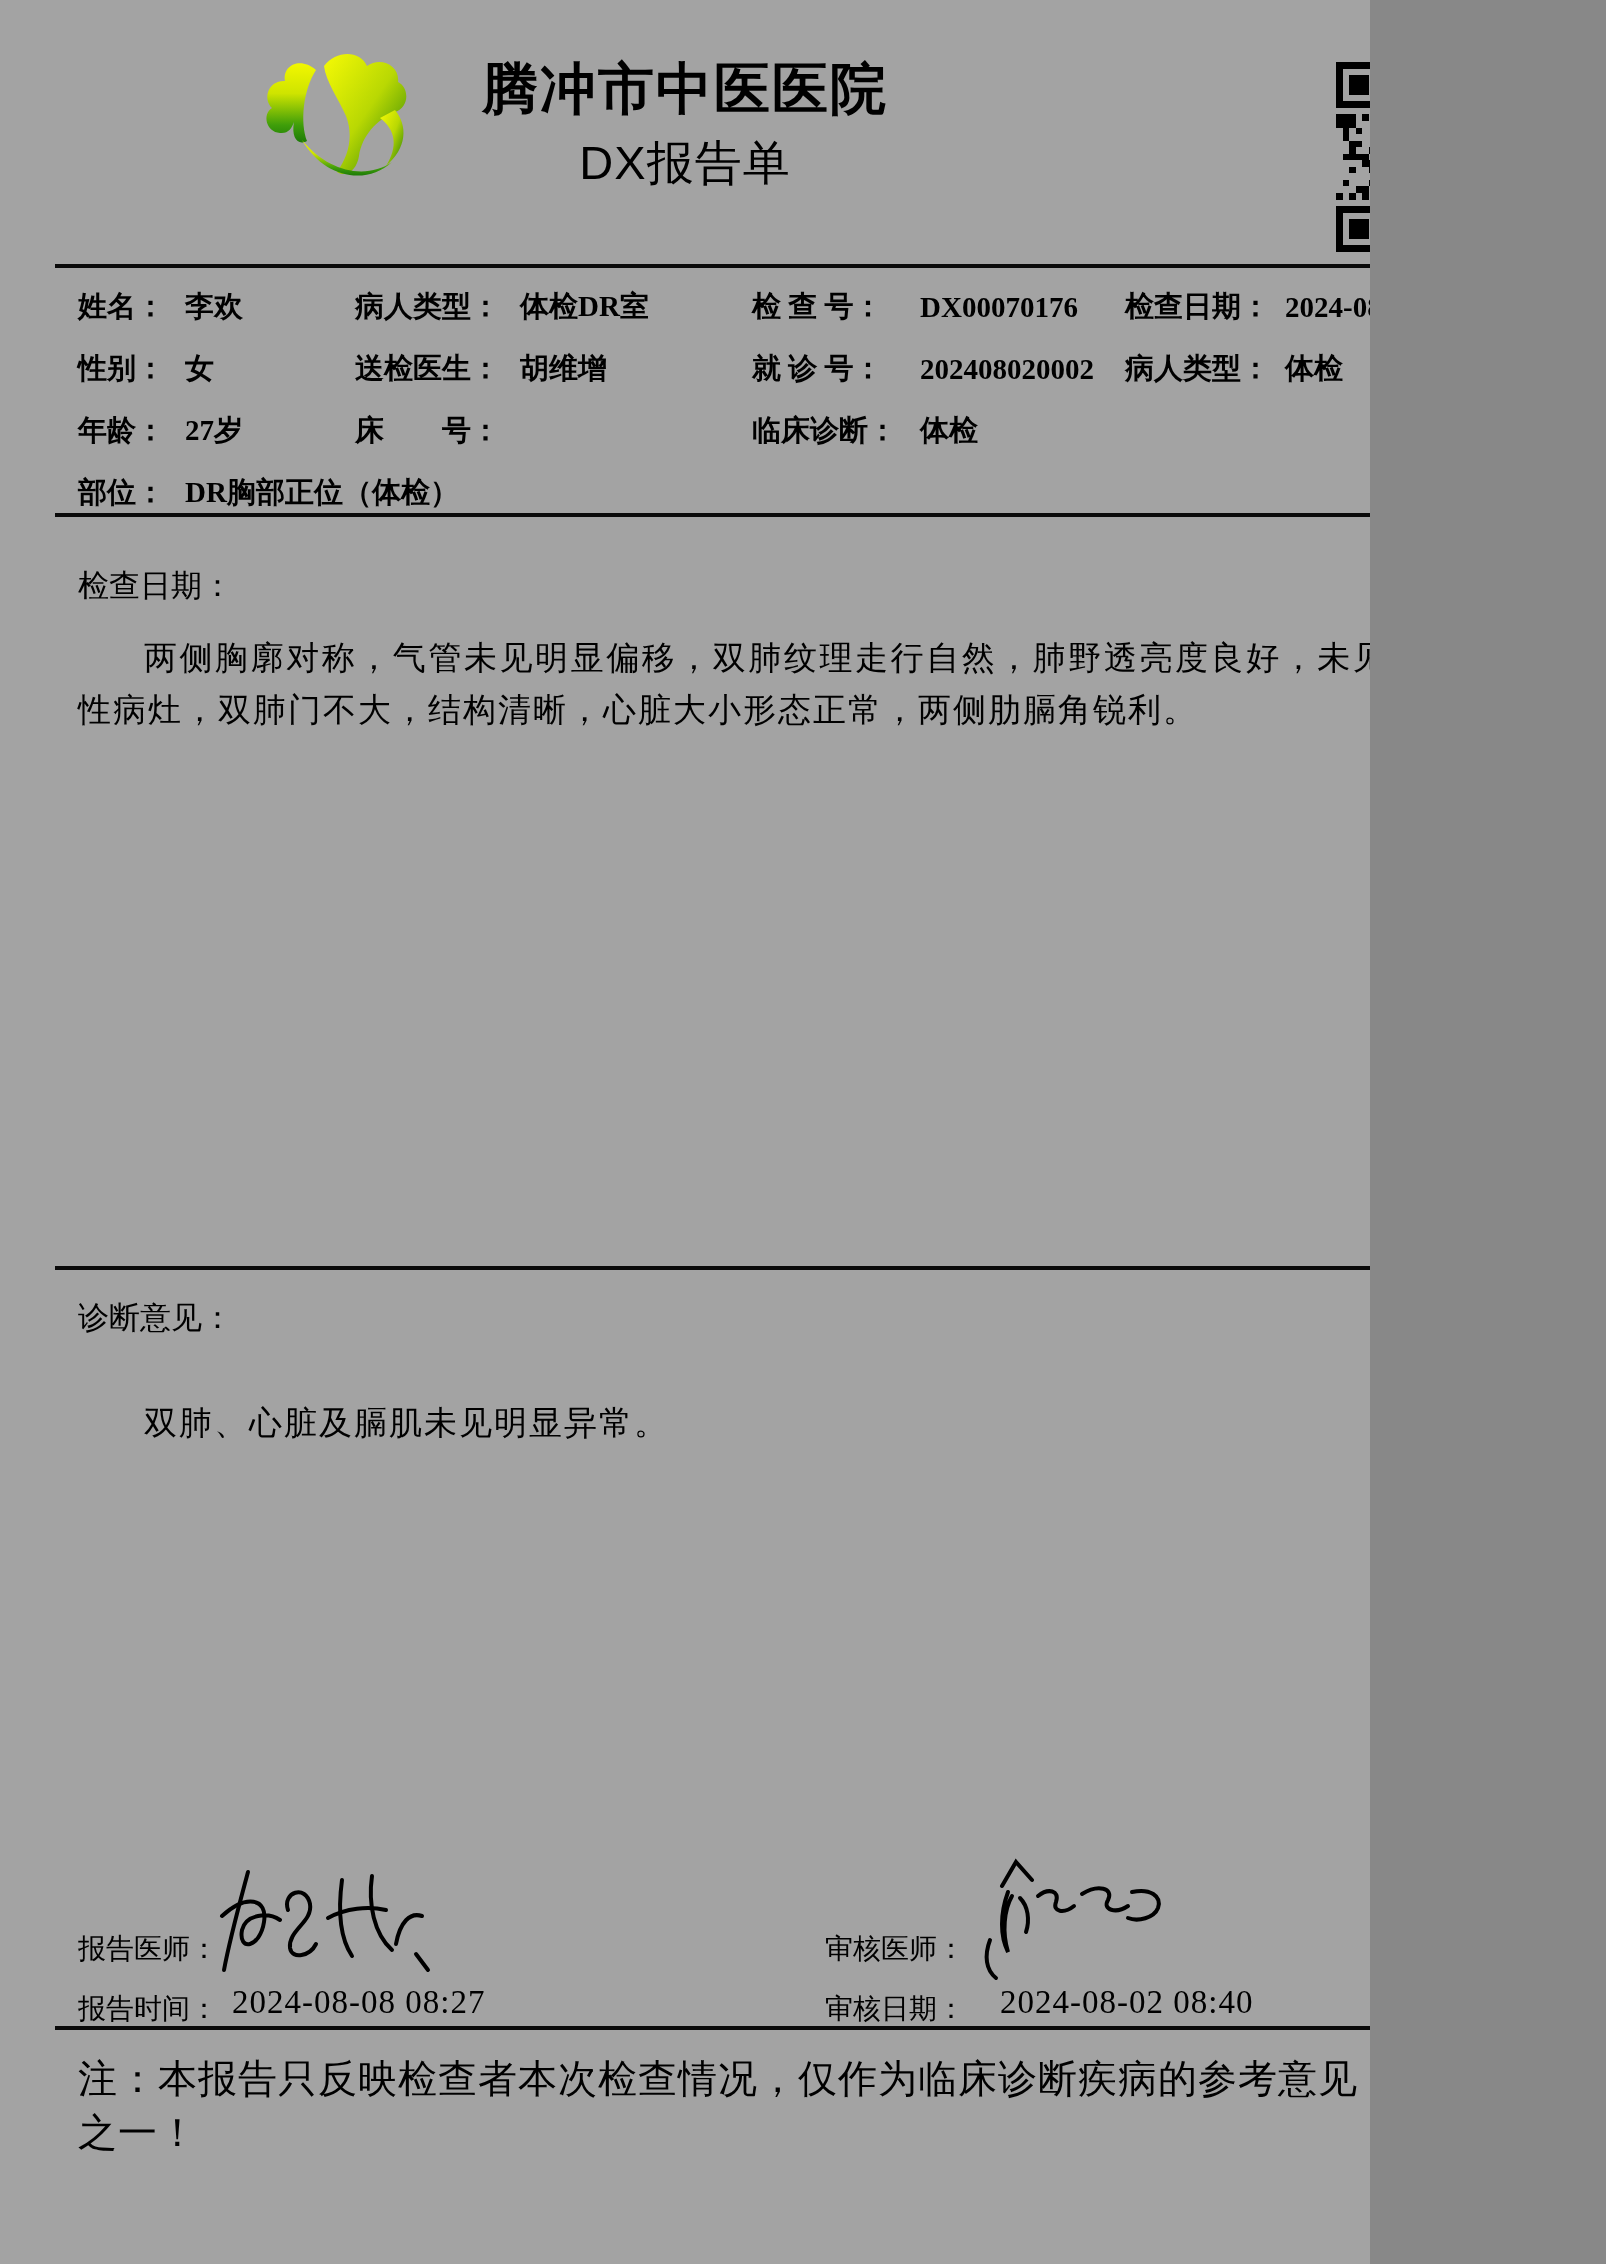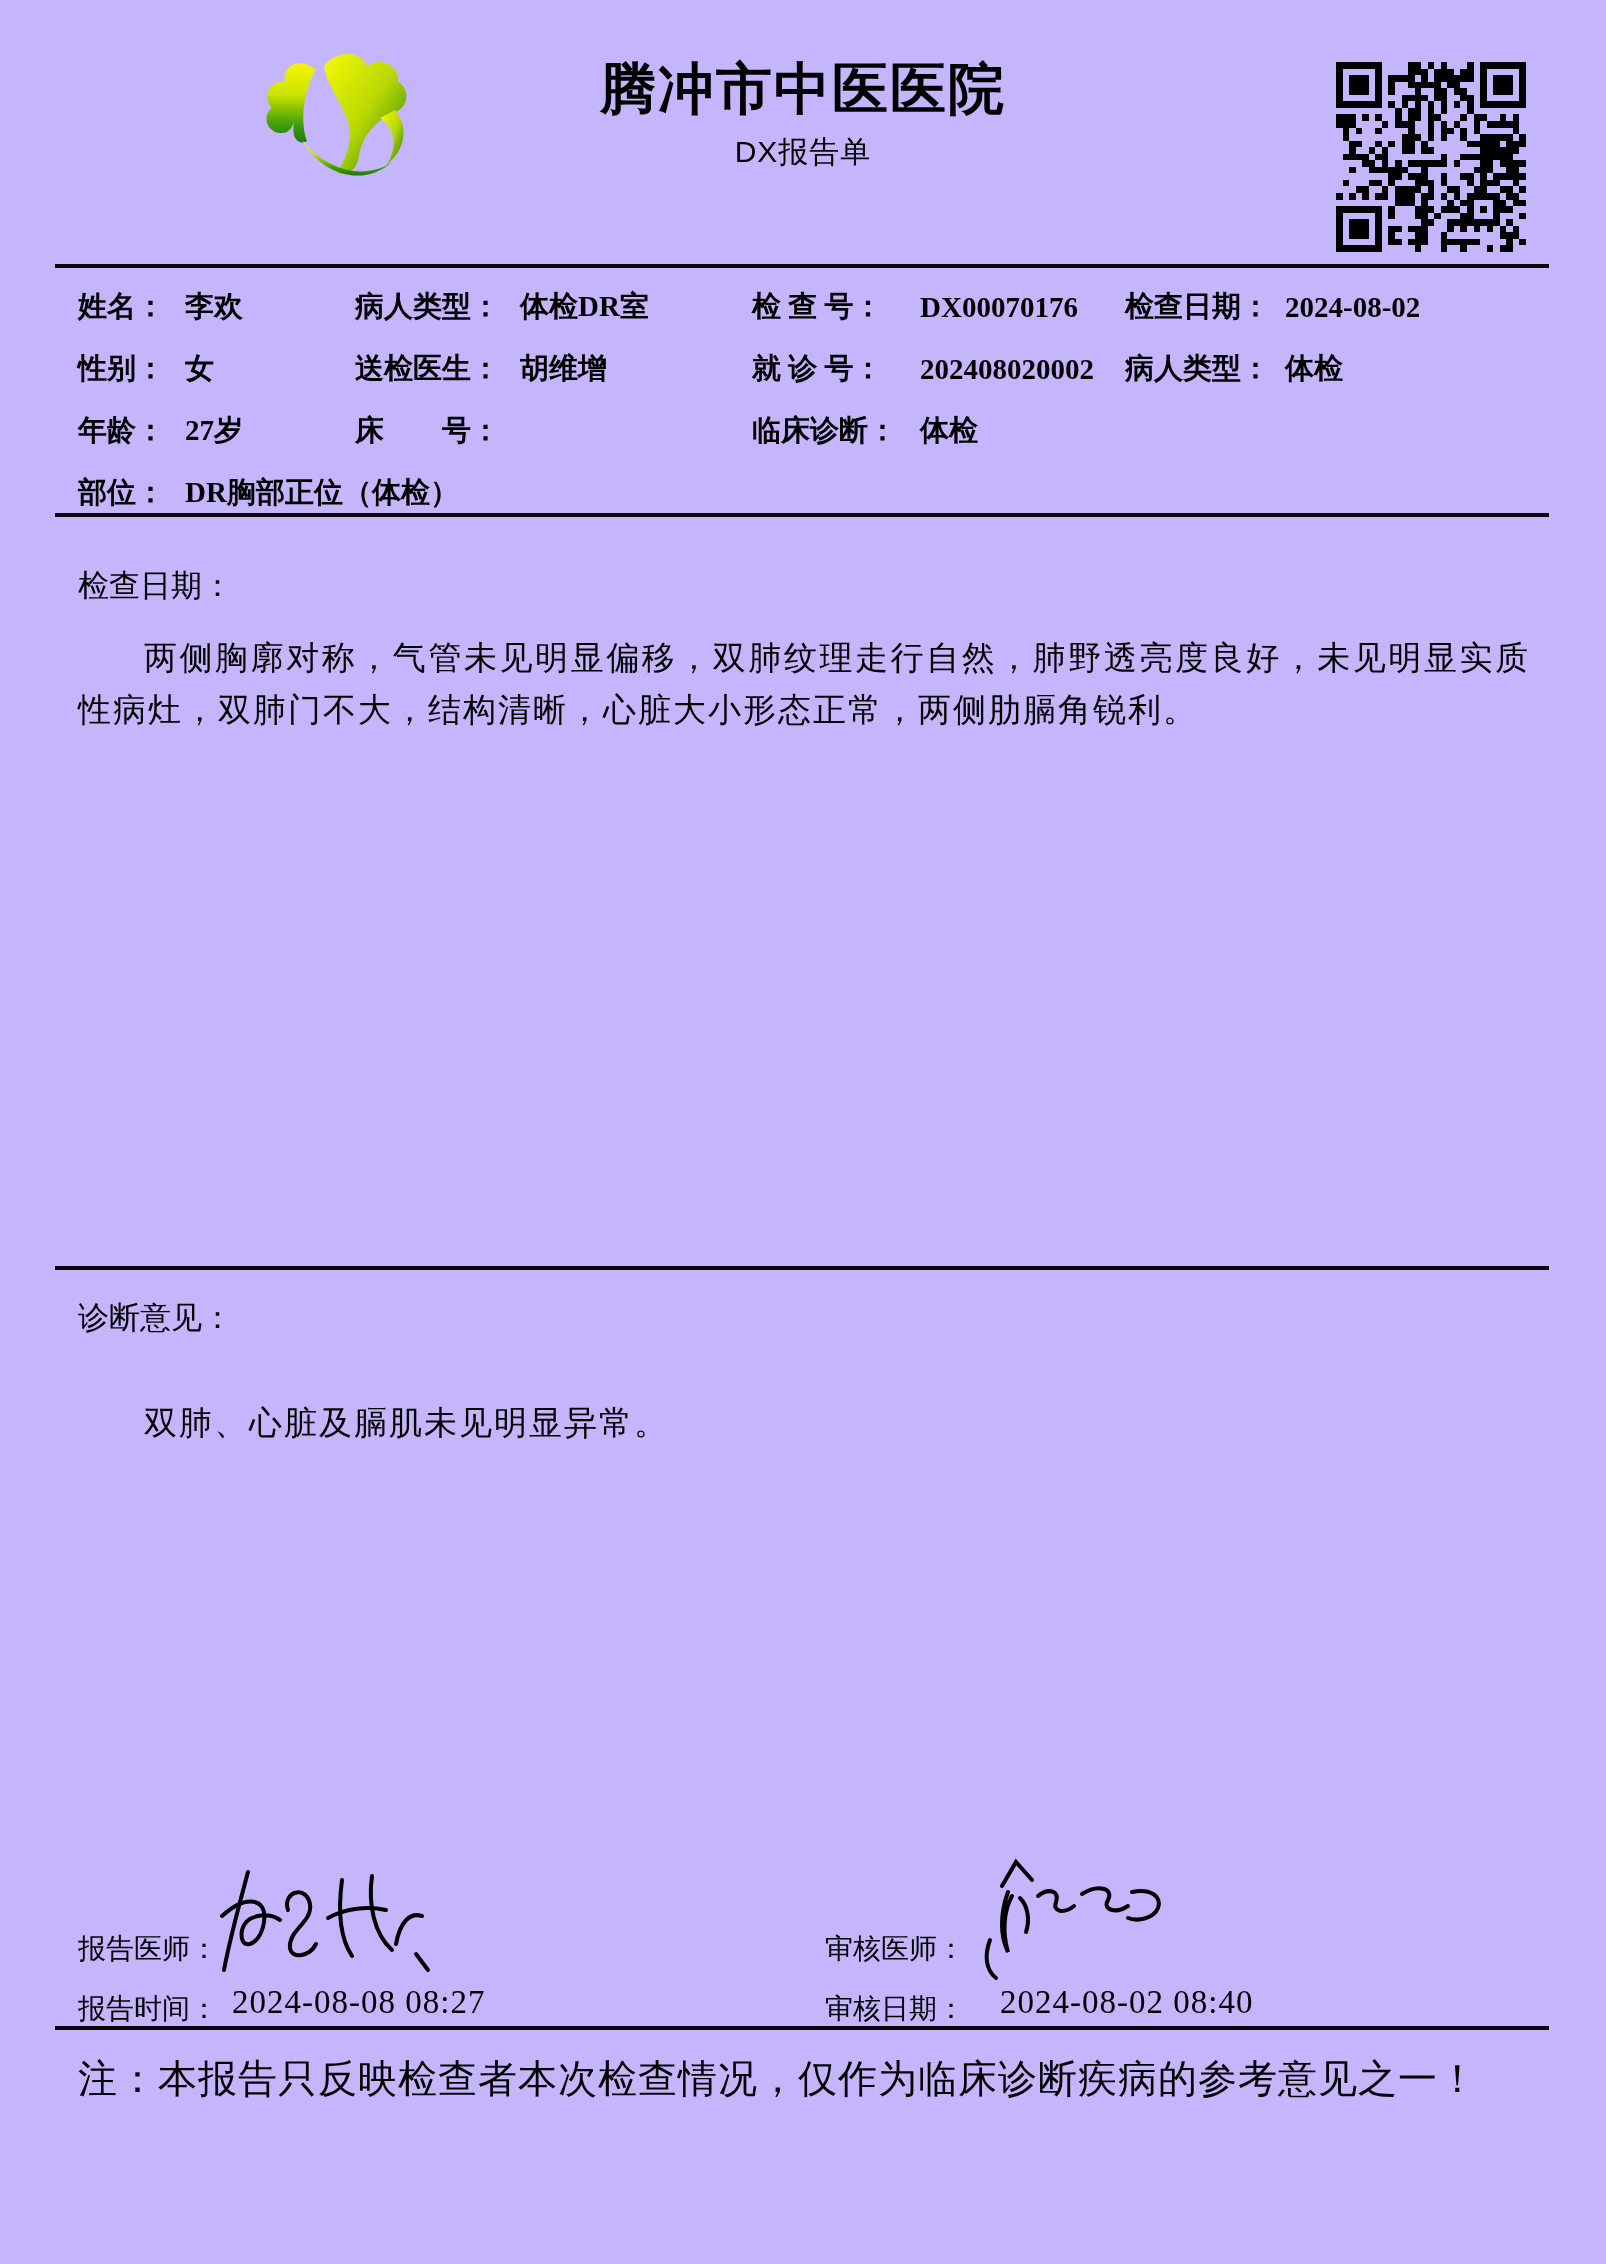--- a/index.html
+++ b/index.html
@@ -1,33 +1,33 @@
 <!DOCTYPE html>
 <html><head>
 <meta charset="utf-8">
 <style>
   html,body{margin:0;padding:0;background:#888;}
   .page{
     position:relative;
-    width:1606px;height:2264px;
-    background:#c4b5fd;
+    width:1370px;height:2264px;
+    background:#a3a3a3;
     font-family:"Liberation Serif","DejaVu Serif",serif;
     color:#000;
     overflow:hidden;
   }
   .hrule{position:absolute;left:55px;width:1494px;height:4px;background:#0a0a0a;}
   .hospital-name{
     position:absolute;left:0;top:52px;width:100%;
     text-align:center;font-family:"Liberation Sans","DejaVu Sans",sans-serif;
     font-weight:bold;font-size:56px;letter-spacing:2px;
   }
   .report-title{
     position:absolute;left:0;top:132px;width:100%;
     text-align:center;font-family:"Liberation Sans","DejaVu Sans",sans-serif;
-    font-weight:500;font-size:30px;letter-spacing:1px;
+    font-weight:500;font-size:47px;letter-spacing:1px;
   }
   .logo{position:absolute;left:258px;top:48px;width:150px;height:132px;}
   .qr{position:absolute;left:1336px;top:62px;width:190px;height:190px;}
   .info-grid{
     position:absolute;left:78px;top:276px;width:1470px;
     display:grid;
     grid-template-columns:107px 170px 165px 232px 168px 205px 160px auto;
     grid-auto-rows:62px;
     font-size:29px;align-items:center;
     white-space:pre;

